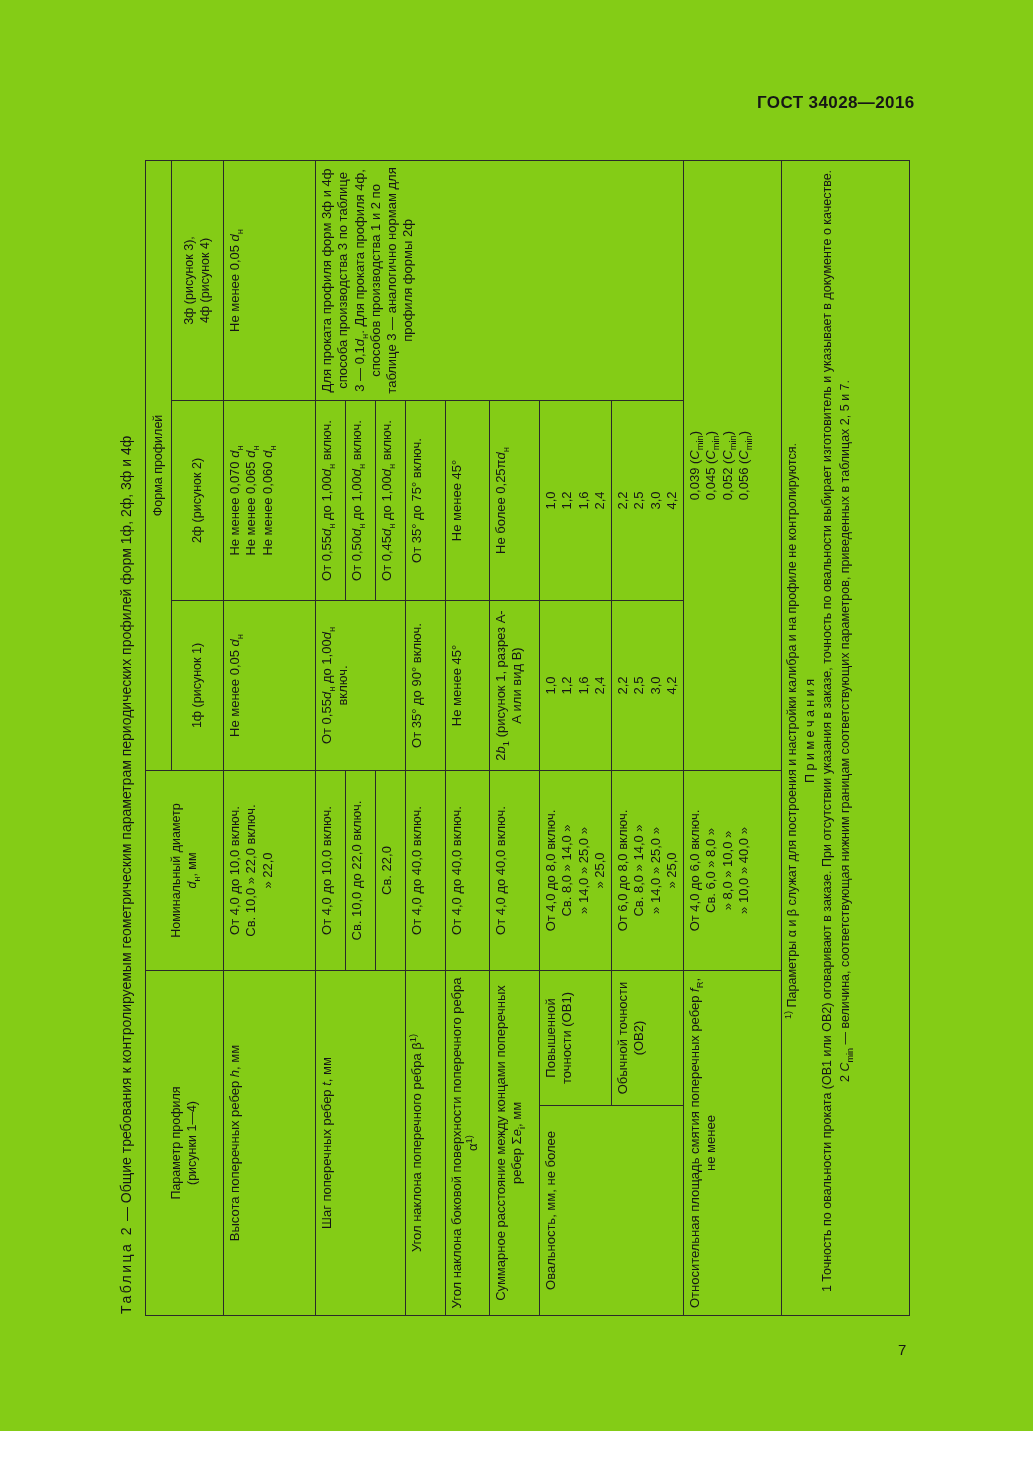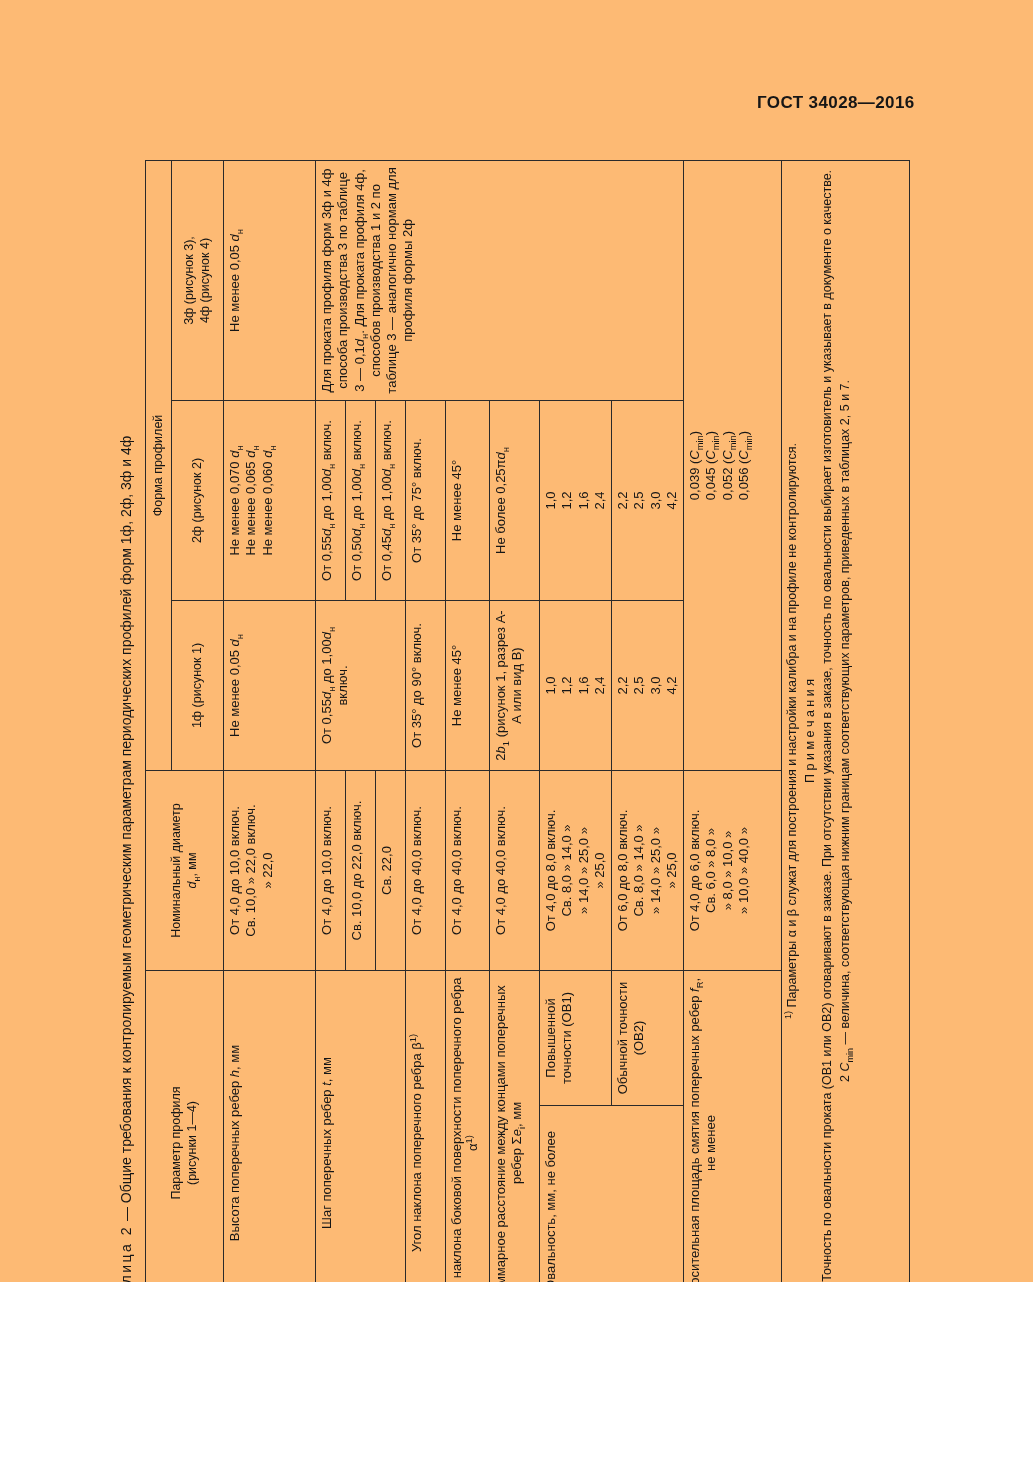--- a/index.html
+++ b/index.html
@@ -5,22 +5,22 @@
   * { box-sizing: border-box; }
   html, body { margin: 0; padding: 0; }
   body {
     width: 1033px; height: 1461px;
     background: #ffffff;
     font-family: "Liberation Sans", sans-serif;
     color: #161616;
   }
   .page {
     position: relative;
-    width: 1033px; height: 1282px;
-    background: #fdba74;
+    width: 1033px; height: 1431px;
+    background: #84cc16;
     overflow: hidden;
   }
   .doc-header {
     position: absolute;
     top: 93px; left: 757px;
     font-size: 17px; font-weight: bold;
     letter-spacing: 0.4px;
   }
   .page-num {
     position: absolute;

